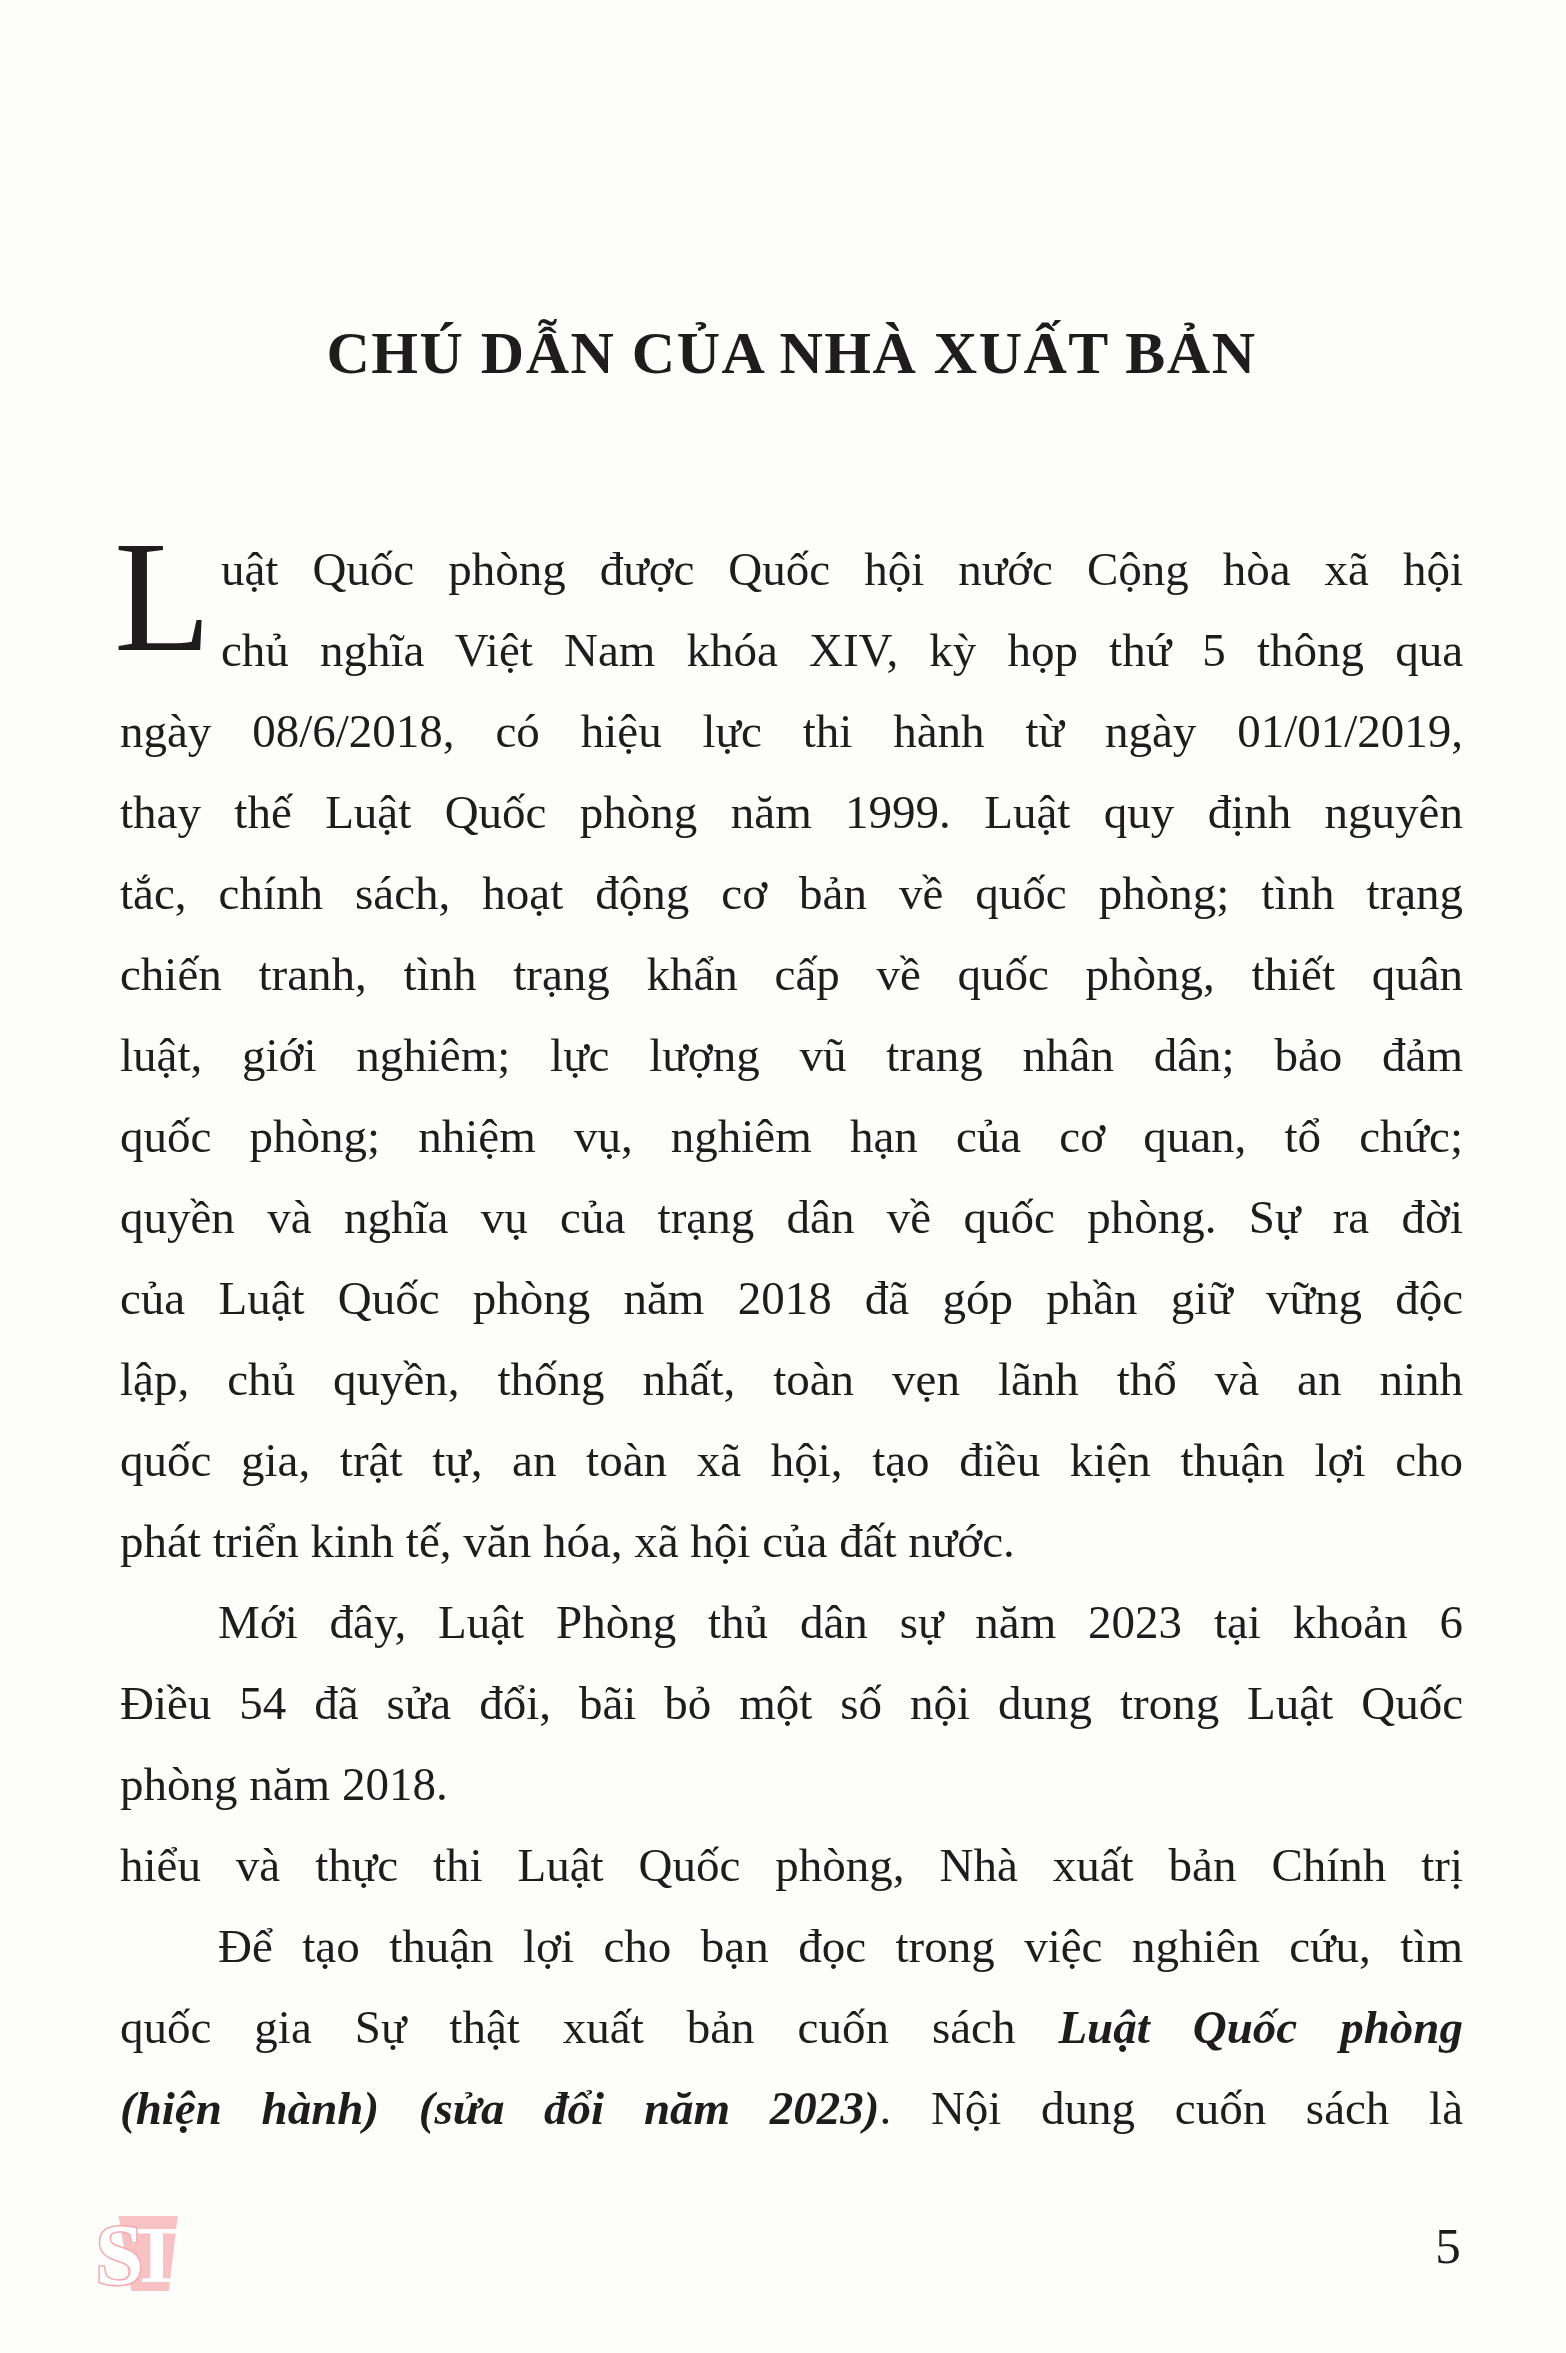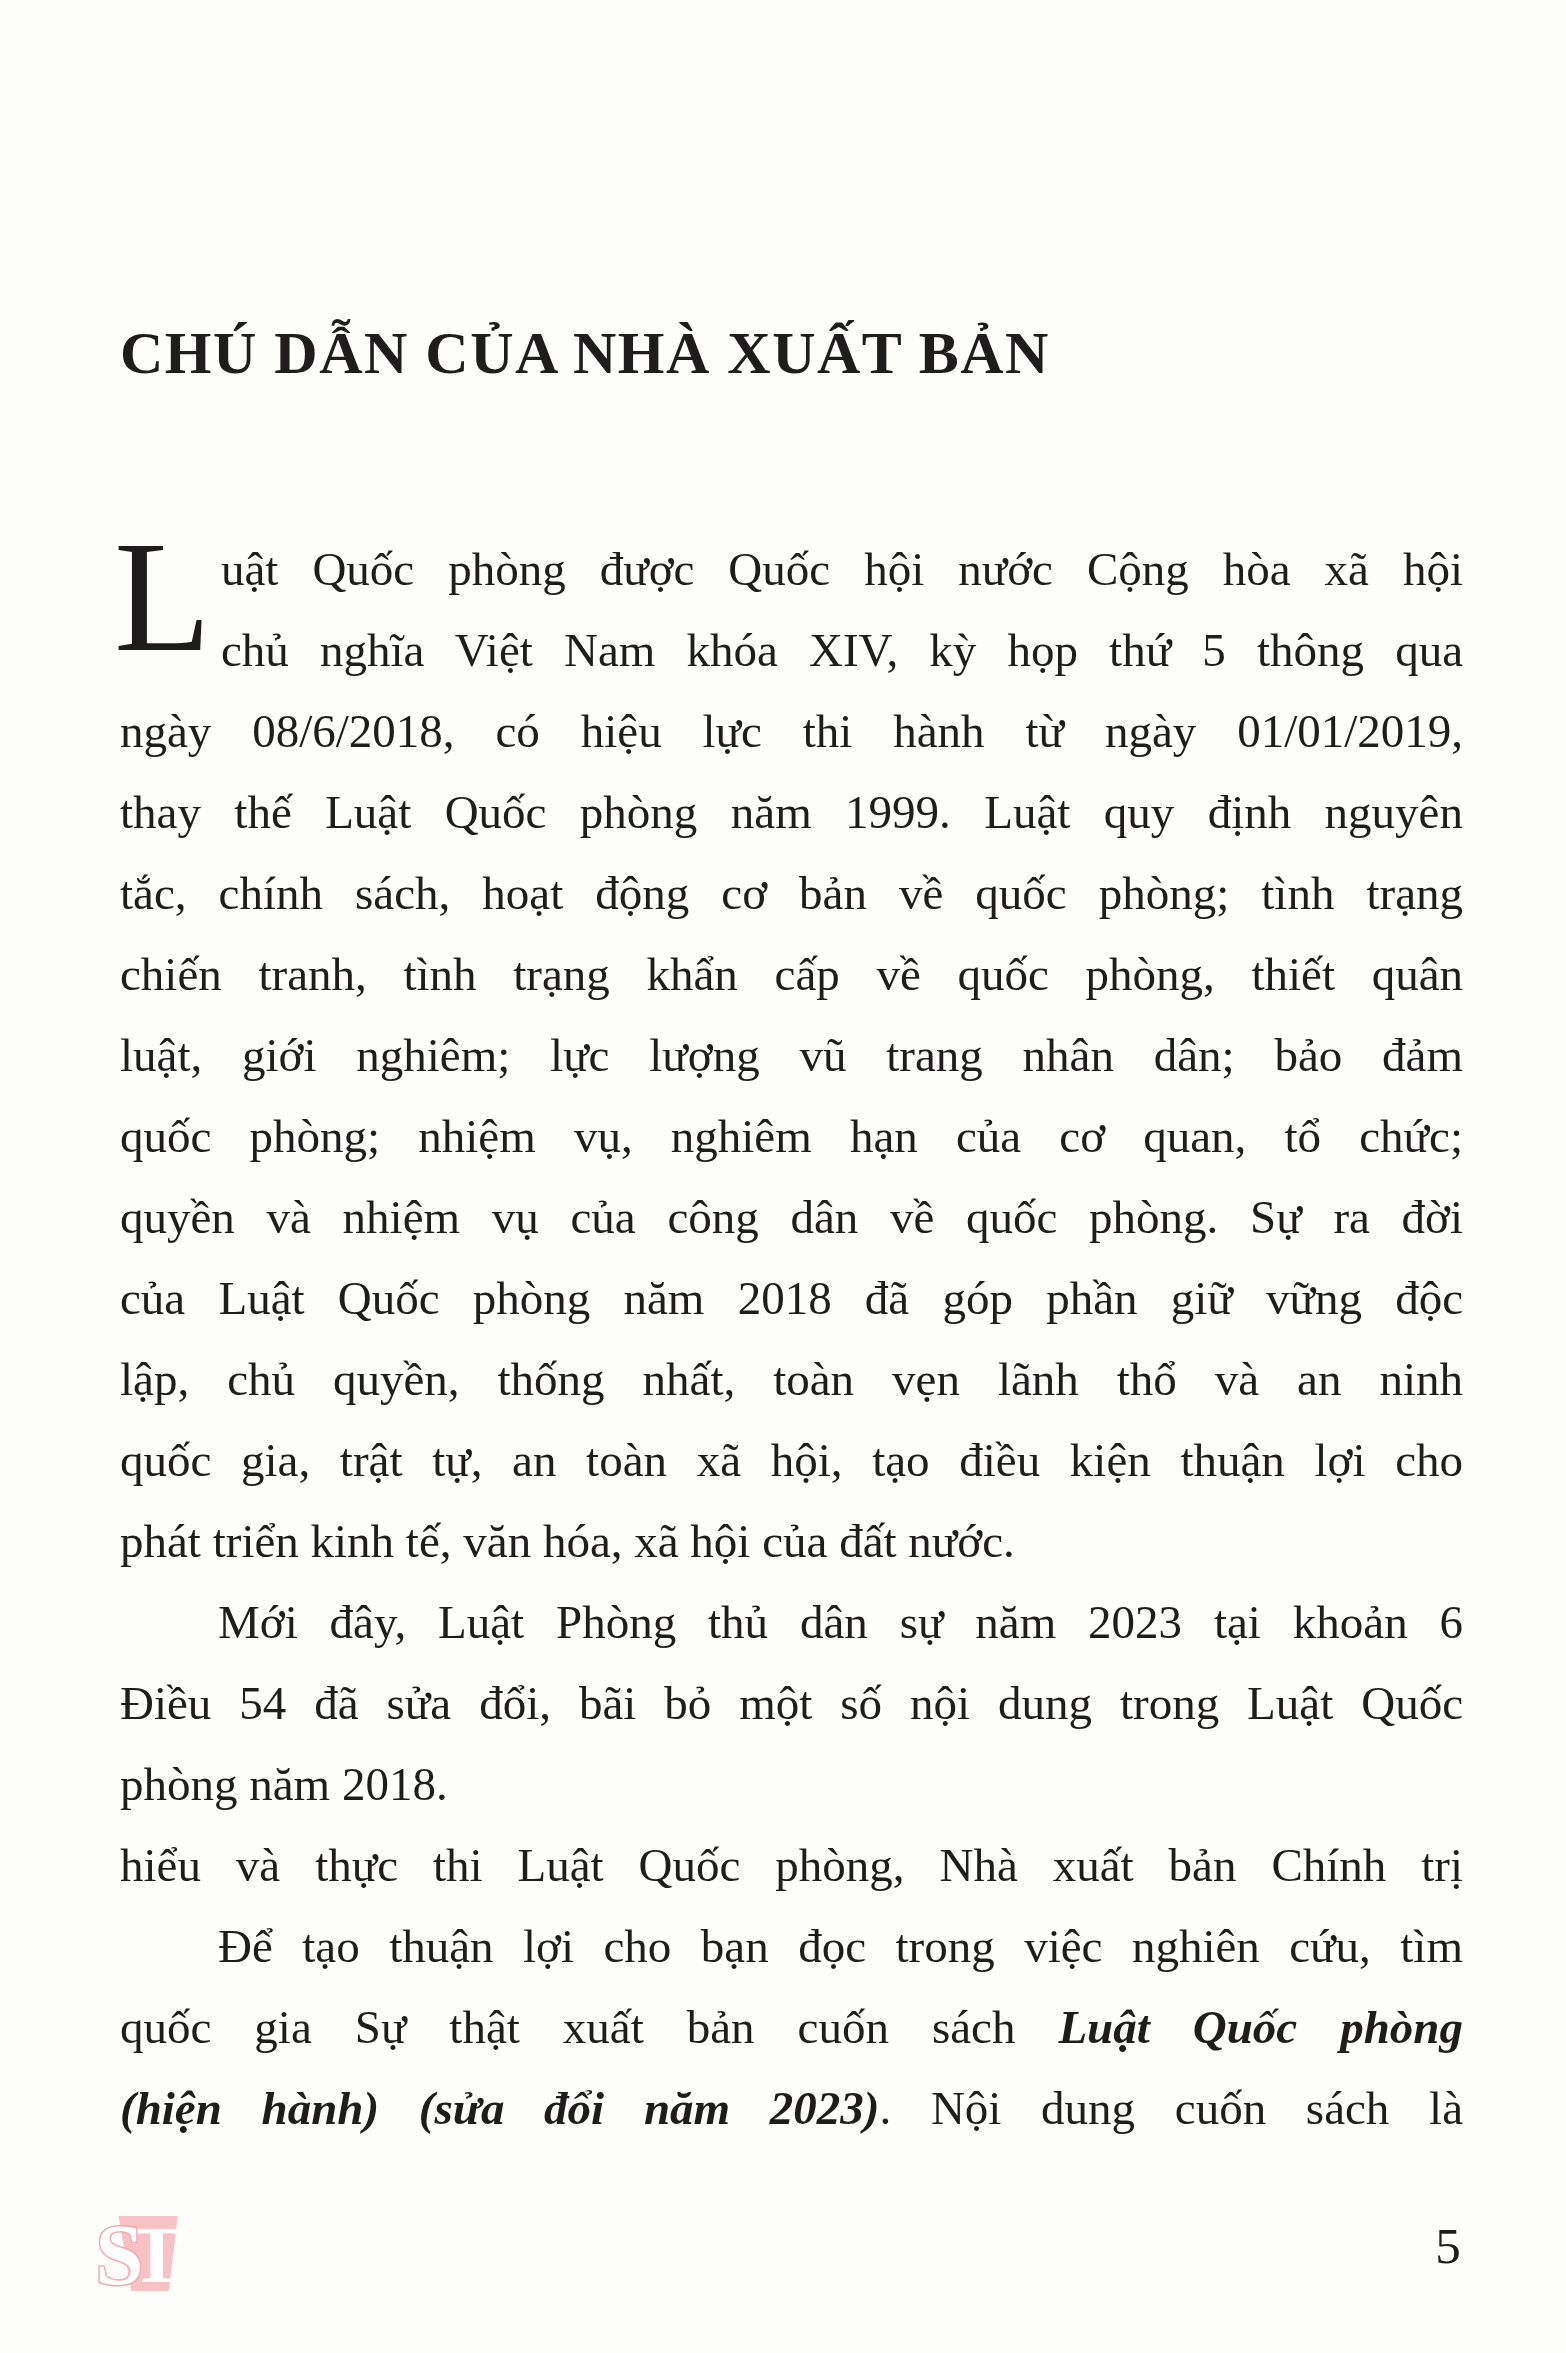--- a/index.html
+++ b/index.html
@@ -12,20 +12,21 @@
     color: #1e1c1d;
     font-family: "Liberation Serif", "DejaVu Serif", serif;
     overflow: hidden;
   }
   .title {
     position: absolute;
     left: 120px;
     top: 323px;
     width: 1343px;
     margin: 0;
+    text-align: center;
     font-size: 60px;
     font-weight: bold;
     line-height: 1;
     letter-spacing: 1.5px;
     white-space: nowrap;
   }
   .body-text {
     position: absolute;
     left: 120px;
     top: 529px;
@@ -84,21 +85,21 @@
 
     <div>
       <div class="line dc-indent">uật Quốc phòng được Quốc hội nước Cộng hòa xã hội</div>
       <div class="line dc-indent">chủ nghĩa Việt Nam khóa XIV, kỳ họp thứ 5 thông qua</div>
       <div class="line">ngày 08/6/2018, có hiệu lực thi hành từ ngày 01/01/2019,</div>
       <div class="line">thay thế Luật Quốc phòng năm 1999. Luật quy định nguyên</div>
       <div class="line">tắc, chính sách, hoạt động cơ bản về quốc phòng; tình trạng</div>
       <div class="line">chiến tranh, tình trạng khẩn cấp về quốc phòng, thiết quân</div>
       <div class="line">luật, giới nghiêm; lực lượng vũ trang nhân dân; bảo đảm</div>
       <div class="line">quốc phòng; nhiệm vụ, nghiêm hạn của cơ quan, tổ chức;</div>
-      <div class="line">quyền và nhiệm vụ của công dân về quốc phòng. Sự ra đời</div>
+      <div class="line">quyền và nghĩa vụ của trạng dân về quốc phòng. Sự ra đời</div>
       <div class="line">của Luật Quốc phòng năm 2018 đã góp phần giữ vững độc</div>
       <div class="line">lập, chủ quyền, thống nhất, toàn vẹn lãnh thổ và an ninh</div>
       <div class="line">quốc gia, trật tự, an toàn xã hội, tạo điều kiện thuận lợi cho</div>
       <div class="line last">phát triển kinh tế, văn hóa, xã hội của đất nước.</div>
     </div>
 
     <div>
       <div class="line p-indent">Mới đây, Luật Phòng thủ dân sự năm 2023 tại khoản 6</div>
       <div class="line">Điều 54 đã sửa đổi, bãi bỏ một số nội dung trong Luật Quốc</div>
       <div class="line last">phòng năm 2018.</div>

